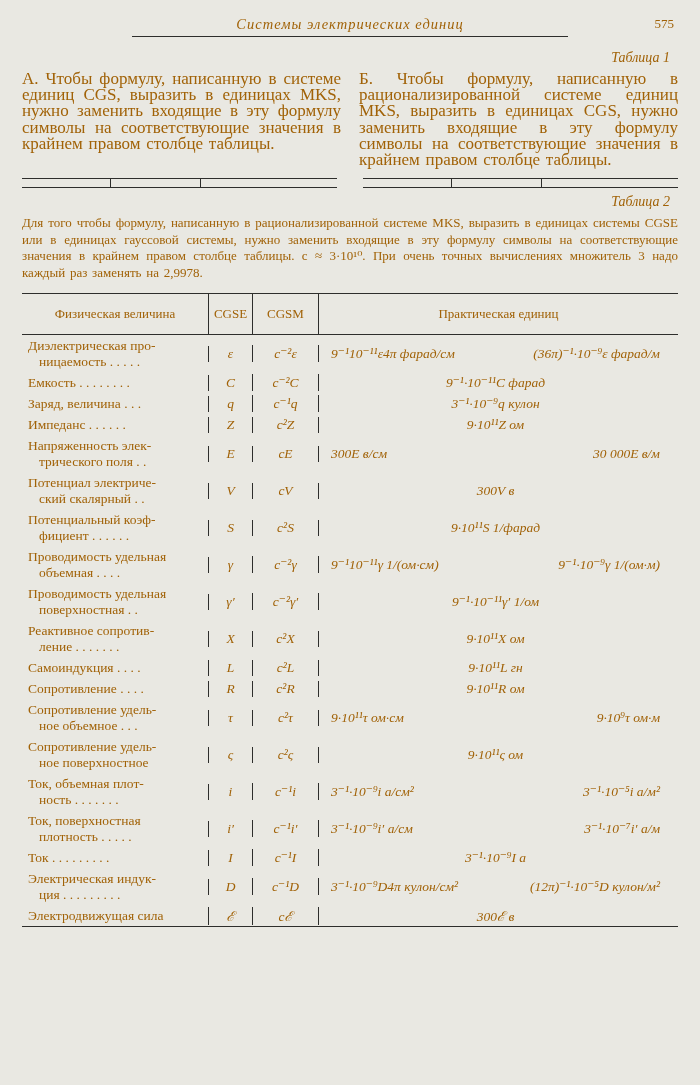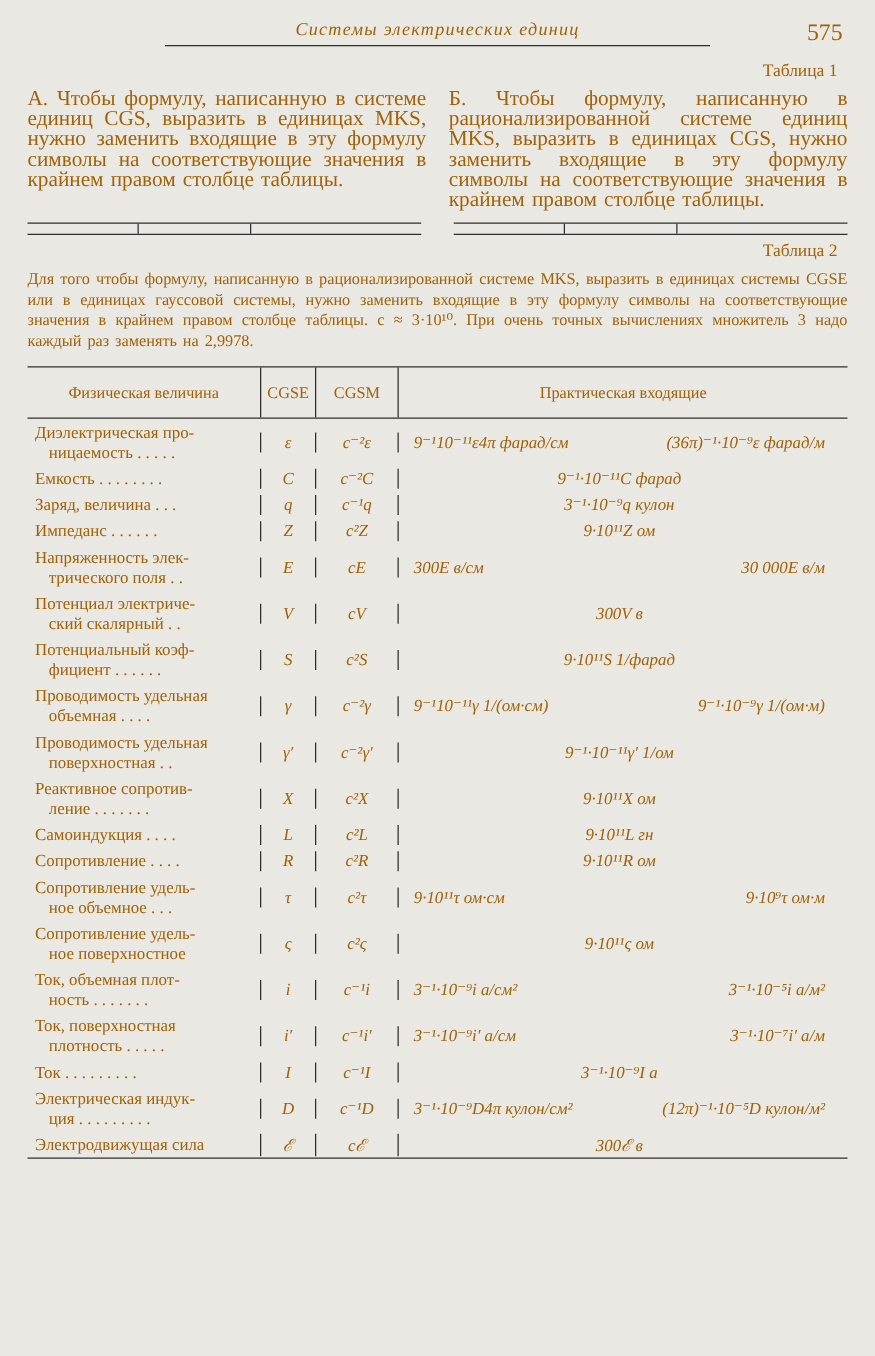--- a/index.html
+++ b/index.html
@@ -15,23 +15,23 @@
     overflow:hidden;
   }
   
   .running-head { position:relative; height:30px; }
   .head-title {
     display:block; text-align:center;
     font-style:italic; font-size:14.5px; letter-spacing:1px;
     padding-top:2px;
   }
   .head-rule { width:436px; margin:3px auto 0 auto; border-bottom:1.2px solid #2e2e2c; }
-  .page-num { position:absolute; right:4px; top:2px; font-size:19px; }
-
-  .tcaption { text-align:right; font-size:14px; margin:6px 8px 5px 0; }
+  .page-num { position:absolute; right:4px; top:2px; font-size:13px; }
+
+  .tcaption { text-align:right; font-style:italic; font-size:14px; margin:6px 8px 5px 0; }
 
   
   .twocol { display:flex; gap:18px; }
   .twocol p {
     flex:1; margin:0; font-size:17px; line-height:16.2px;
     text-align:justify; word-spacing:1.5px;
   }
 
   
   .stables { display:flex; gap:26px; margin-top:10px; }
@@ -146,21 +146,21 @@
 
   <div class="tcaption">Таблица 2</div>
 
   <p class="wideintro">Для того чтобы формулу, написанную в рационализированной системе MKS, выразить в единицах системы CGSE или в единицах гауссовой системы, нужно заменить входящие в эту формулу символы на соответствующие значения в крайнем правом столбце таблицы. c ≈ 3·10¹⁰. При очень точных вычислениях множитель 3 надо каждый раз заменять на 2,9978.</p>
 
   <div class="btable">
     <div class="brow bheader">
       <div class="bname bhc bcell">Физическая величина</div>
       <div class="bsym bhc bcell">CGSE</div>
       <div class="bsym2 bhc bcell">CGSM</div>
-      <div class="pr bhc bcell single">Практическая входящие</div>
+      <div class="pr bhc bcell single">Практическая единиц</div>
     </div>
     <div class="brow">
         <div class="bname">Диэлектрическая про-
 ницаемость . . . . .</div>
         <div class="bcell bsym ital">ε</div>
         <div class="bcell bsym2 ital">c⁻²ε</div>
         <div class="bcell pr ital">
           <span>9⁻¹10⁻¹¹ε4π фарад/см</span>
           <span>(36π)⁻¹·10⁻⁹ε фарад/м</span>
         </div>

